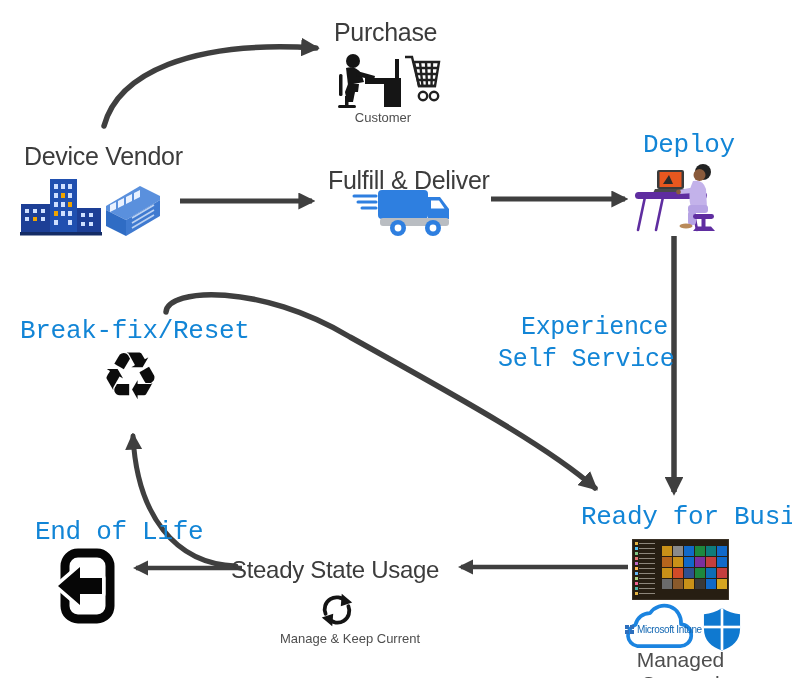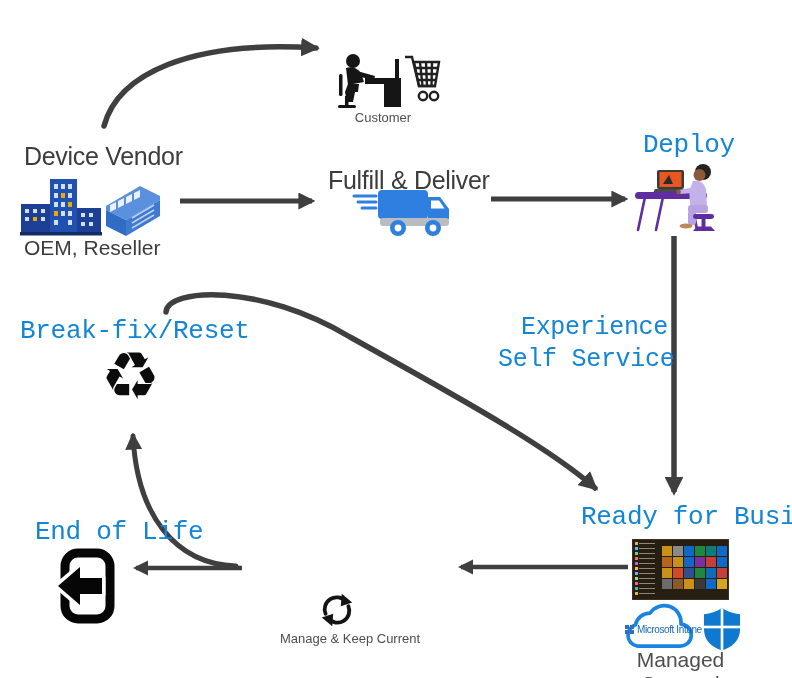--- a/index.html
+++ b/index.html
@@ -54,20 +54,21 @@
     <path d="M104,126 C118,74 190,40 316,48" fill="none" stroke="#3f3f3f" stroke-width="5.5" stroke-linecap="round" marker-end="url(#ah)"></path>
     <path d="M180,201 L312,201" fill="none" stroke="#3f3f3f" stroke-width="5" marker-end="url(#ah)"></path>
     <path d="M491,199 L625,199" fill="none" stroke="#3f3f3f" stroke-width="5" marker-end="url(#ah)"></path>
     <path d="M674,236 L674,492" fill="none" stroke="#3f3f3f" stroke-width="5.5" marker-end="url(#ah)"></path>
     <path d="M166,312 C168,288 260,283 350,337 C460,398 550,448 595,488" fill="none" stroke="#3f3f3f" stroke-width="5.5" stroke-linecap="round" marker-end="url(#ah)"></path>
     <path d="M236,566 C175,564 137,515 133,436" fill="none" stroke="#3f3f3f" stroke-width="5" stroke-linecap="round" marker-end="url(#ah)"></path>
     <path d="M242,568 L136,568" fill="none" stroke="#3f3f3f" stroke-width="4.5" marker-end="url(#ah)"></path>
     <path d="M628,567 L461,567" fill="none" stroke="#3f3f3f" stroke-width="4.5" marker-end="url(#ah)"></path>
   </svg>
 
+  <div class="abs lbl" style="left:334px;top:18px;">Purchase</div>
   <div class="abs" style="left:333px;top:52px;">
     <svg width="108" height="56" viewBox="0 0 108 56">
       <g fill="#151515">
         <circle cx="20" cy="9" r="7"></circle>
         <path d="M13 16 Q22 13 28 21 L31 30 L15 33 Z"></path>
         <path d="M24 19 L42 24 L41 28 L23 24 Z"></path>
         <rect x="32" y="26" width="36" height="6"></rect>
         <rect x="51" y="32" width="17" height="23"></rect>
         <rect x="62" y="7" width="4" height="20"></rect>
         <path d="M15 32 L26 32 L25 40 L12 40 Z"></path>
@@ -134,21 +135,20 @@
           <polygon points="114,15 120,12 120,19 114,22"></polygon>
         </g>
         <g stroke="#bcd2f2" stroke-width="1.6">
           <line x1="112" y1="40" x2="134" y2="27"></line>
           <line x1="112" y1="45" x2="134" y2="32"></line>
           <line x1="112" y1="50" x2="134" y2="37"></line>
         </g>
       </g>
     </svg>
   </div>
-  <div class="abs" style="left:24px;top:236px;font-size:21px;color:var(--dark);white-space:nowrap;">OEM, Reseller</div>
 
   <div class="abs lbl" style="left:328px;top:166px;">Fulfill &amp; Deliver</div>
   <div class="abs" style="left:352px;top:186px;">
     <svg width="100" height="52" viewBox="0 0 100 52">
       <g stroke="#2e7fe0" stroke-width="3" stroke-linecap="round">
         <line x1="2" y1="10" x2="24" y2="10"></line>
         <line x1="6" y1="16" x2="24" y2="16"></line>
         <line x1="10" y1="22" x2="24" y2="22"></line>
       </g>
       <rect x="26" y="4" width="50" height="29" rx="4" fill="#2e7fe0"></rect>
@@ -292,20 +292,21 @@
         </defs>
       <path d="M20 1 C26 5 32 7 39 7.5 V23 C39 35 31 42 20 45.5 C9 42 1 35 1 23 V7.5 C8 7 14 5 20 1 Z" fill="#0f79d0"></path>
       <g clip-path="url(#shieldclip)">
         <rect x="18.6" y="0" width="2.8" height="46" fill="#ffffff"></rect>
         <rect x="0" y="19.5" width="40" height="2.8" fill="#ffffff"></rect>
       </g>
     </svg>
   </div>
   <div class="abs center" style="left:608px;top:648px;width:145px;font-size:21px;color:var(--gray);">Managed Secured</div>
 
+  <div class="abs lbl" style="left:231px;top:556px;font-size:24px;">Steady State Usage</div>
   <div class="abs" style="left:318px;top:591px;">
     <svg width="38" height="38" viewBox="0 0 40 40">
       <path d="M8 24 A 12.5 12.5 0 0 1 29 11" fill="none" stroke="#141414" stroke-width="4" stroke-linecap="round"></path>
       <polygon points="25,3 36,12 24,16" fill="#141414"></polygon>
       <path d="M32 16 A 12.5 12.5 0 0 1 11 29" fill="none" stroke="#141414" stroke-width="4" stroke-linecap="round"></path>
       <polygon points="15,37 4,28 16,24" fill="#141414"></polygon>
     </svg>
   </div>
   <div class="abs cap center" style="left:265px;top:631px;width:170px;">Manage &amp; Keep Current</div>
 

